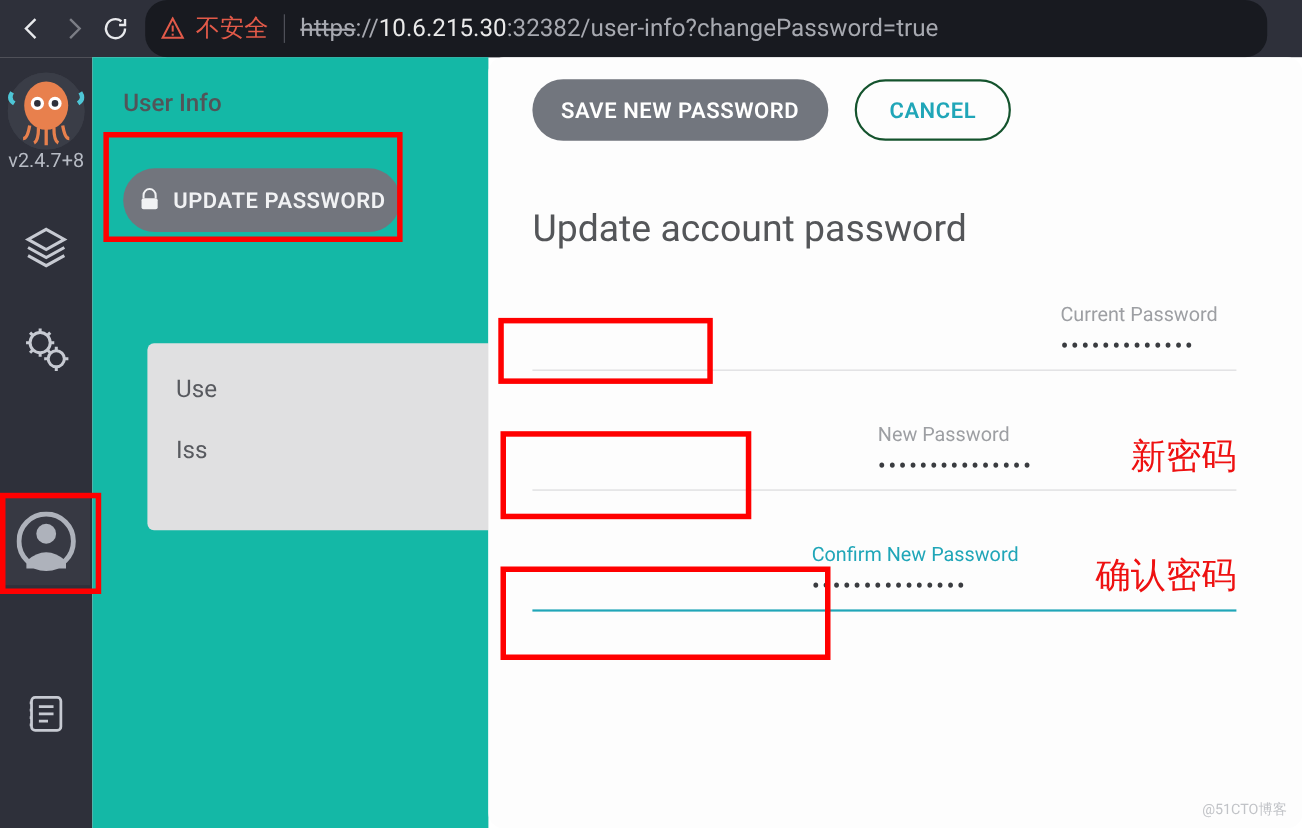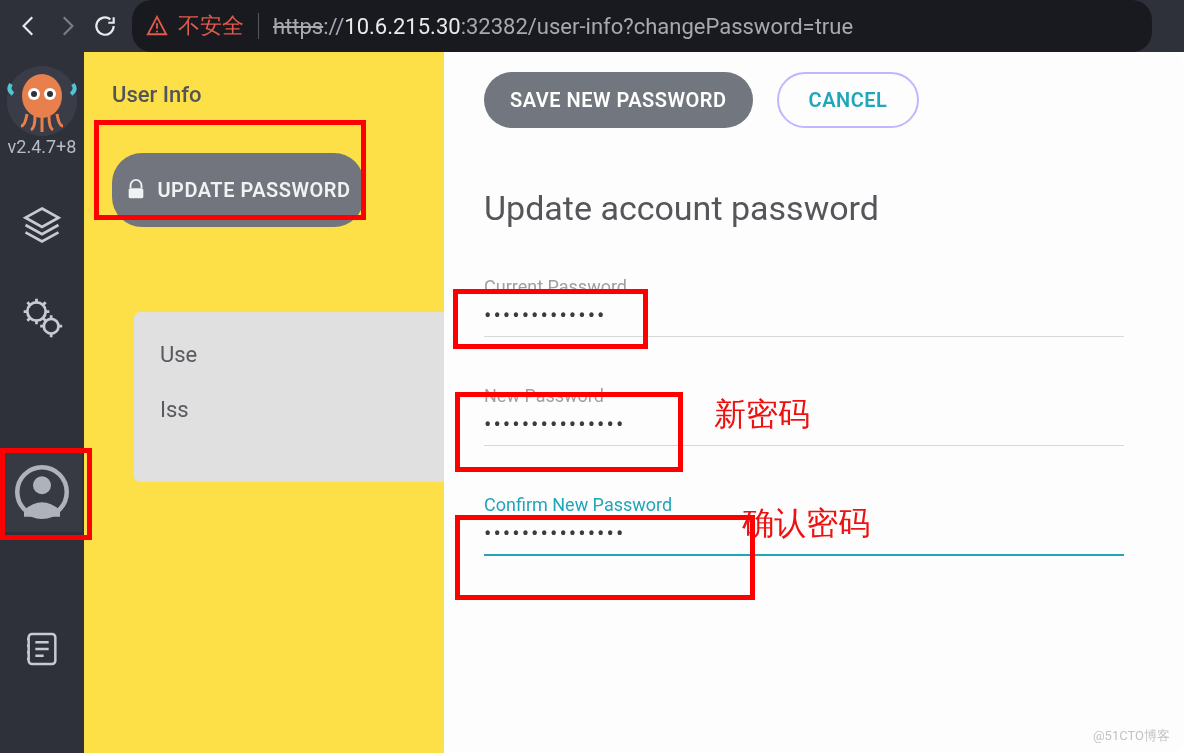--- a/index.html
+++ b/index.html
@@ -24,36 +24,36 @@
   .avatar { width: 70px; height: 70px; border-radius: 50%; background: #3a3d47; display:flex; align-items:center; justify-content:center; }
   .avatar img, .avatar svg { width: 70px; height: 70px; }
   .ver { color: #b7bbc4; font-size: 18px; }
   .rail-ico { width: 48px; height: 48px; margin-top: 44px; display:flex; align-items:center; justify-content:center; }
   .rail-ico svg { width: 44px; height: 44px; stroke: #c7cad2; fill: none; stroke-width: 1.5; }
   .rail-user { position: absolute; top: 400px; left: 2px; width: 80px; height: 80px; display:flex; align-items:center; justify-content:center; background: #373943; }
   .rail-user svg { width: 54px; height: 54px; fill: #aeb2bb; }
   .rail-notes { position: absolute; bottom: 80px; width: 48px; height: 48px; display:flex; align-items:center; justify-content:center; }
   .rail-notes svg { width: 40px; height: 40px; stroke: #c7cad2; fill: none; stroke-width: 1.5; }
 
-  .panel-back { width: 360px; background: #fde047; position: relative; padding: 30px 28px; }
+  .panel-back { width: 360px; background: #14b8a6; position: relative; padding: 30px 28px; }
   .panel-back .title { font-size: 22px; color: #525458; font-weight: 500; }
-  .update-btn { margin-top: 46px; width: 252px; height: 74px; border-radius: 30px; background: #72757d; color: #f1f2f4; font-size: 20px; font-weight: 600; letter-spacing: .5px; display:flex; align-items:center; justify-content:center; gap:10px; }
+  .update-btn { margin-top: 46px; width: 252px; height: 58px; border-radius: 30px; background: #72757d; color: #f1f2f4; font-size: 20px; font-weight: 600; letter-spacing: .5px; display:flex; align-items:center; justify-content:center; gap:10px; }
   .update-btn svg { width: 22px; height: 22px; fill: #f1f2f4; }
   .card-back { position: absolute; left: 50px; right: -10px; top: 260px; height: 170px; background: #e0e0e1; border-radius: 6px; padding: 30px 26px; font-size: 22px; color: #585a5f; }
   .card-back div + div { margin-top: 30px; }
 
   .panel-front { flex: 1; background: #fdfdfd; padding: 20px 60px 0 40px; position: relative; border-radius: 14px; }
   .actions { display: flex; gap: 24px; }
   .btn-save { height: 56px; padding: 0 26px; border-radius: 28px; background: #72767e; color: #fff; font-size: 20px; font-weight: 600; letter-spacing: .5px; display:flex; align-items:center; }
-  .btn-cancel { height: 56px; padding: 0 30px; border-radius: 28px; background: transparent; border: 2px solid #c4b5fd; color: #20a6b8; font-size: 20px; font-weight: 600; letter-spacing: .5px; display:flex; align-items:center; }
+  .btn-cancel { height: 56px; padding: 0 30px; border-radius: 28px; background: transparent; border: 2px solid #14532d; color: #20a6b8; font-size: 20px; font-weight: 600; letter-spacing: .5px; display:flex; align-items:center; }
 
   .h1 { font-size: 34px; color: #545659; margin-top: 60px; font-weight: 400; }
 
   .field { margin-top: 48px; width: 100%; position: relative; }
-  .field-row { display:flex; align-items:flex-end; }
+  .field-row { display:flex; align-items:flex-end;justify-content:flex-end; }
   .field-inner { display: inline-block; }
   .field-label { font-size: 18px; color: #9d9fa3; }
   .field-label.focus { color: #20a6b8; }
   .field-val { font-size: 22px; color: #3a3c40; letter-spacing: 2px; margin-top: 6px; padding-bottom: 6px; min-width: 160px; }
   .field-underline { height: 1px; background: #d7d8da; width: 100%; margin-top: 2px; }
   .field-underline.focus { height: 2px; background: #20a6b8; }
   .annot { font-size: 32px; color: #e11; margin-left: 70px; position: relative; top: -6px; }
 
   .watermark { position: absolute; bottom: 8px; right: 14px; color: #c1c3c7; font-size: 13px; }
 

